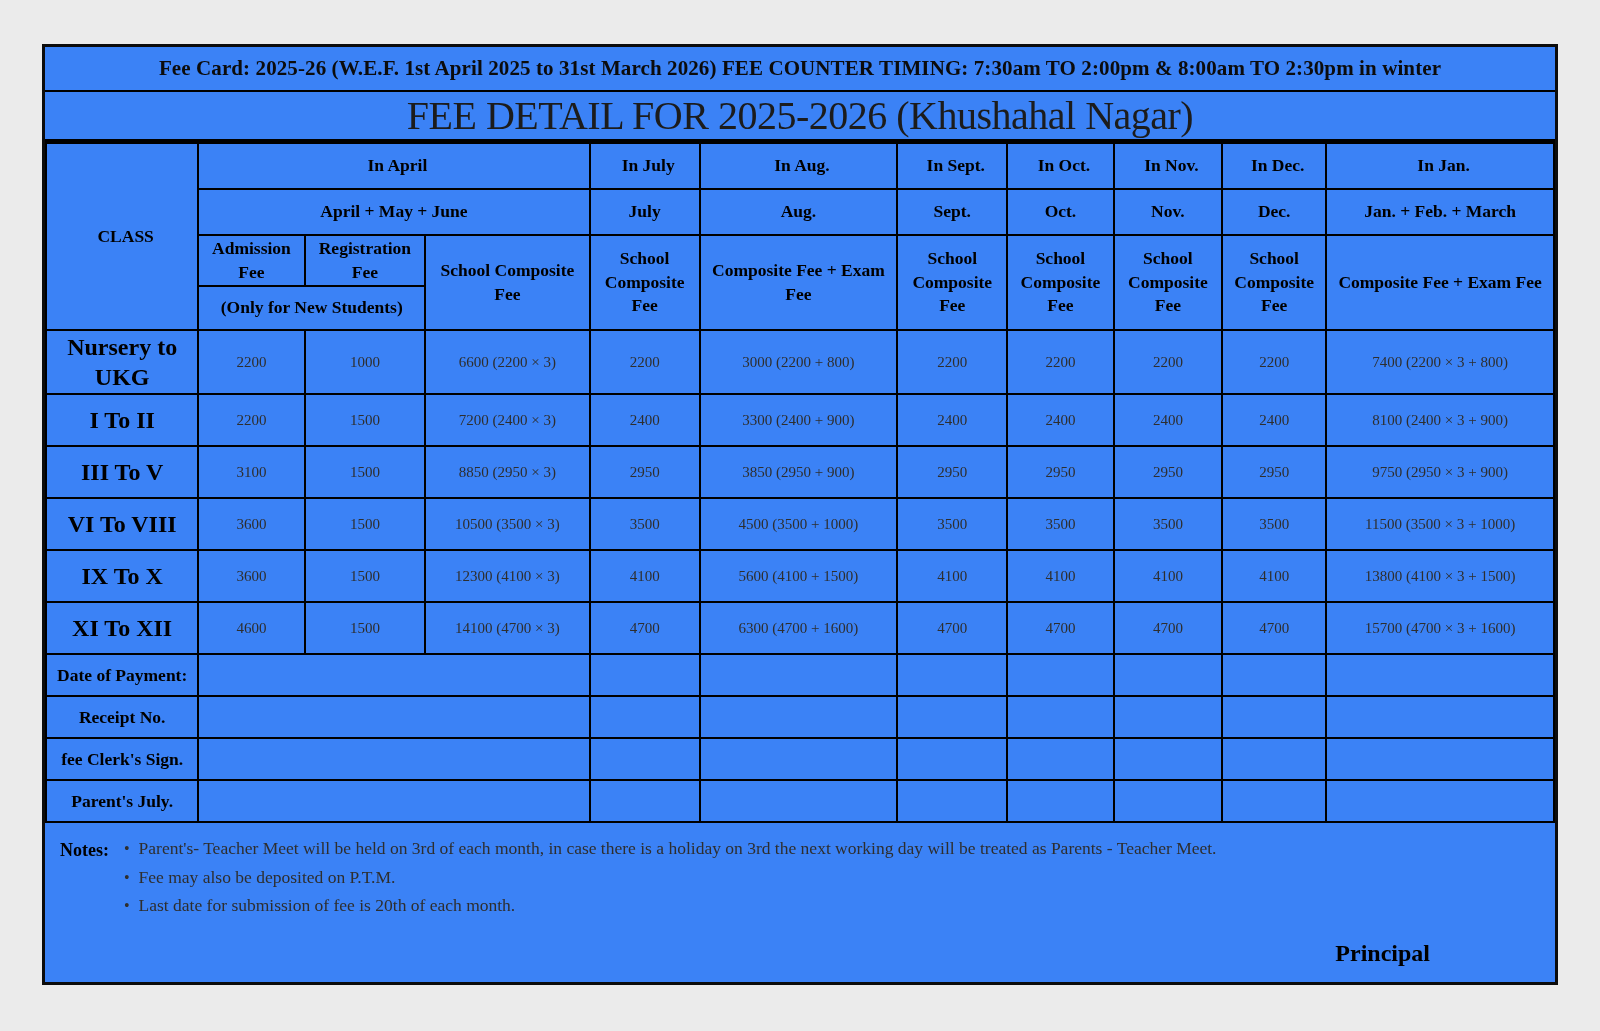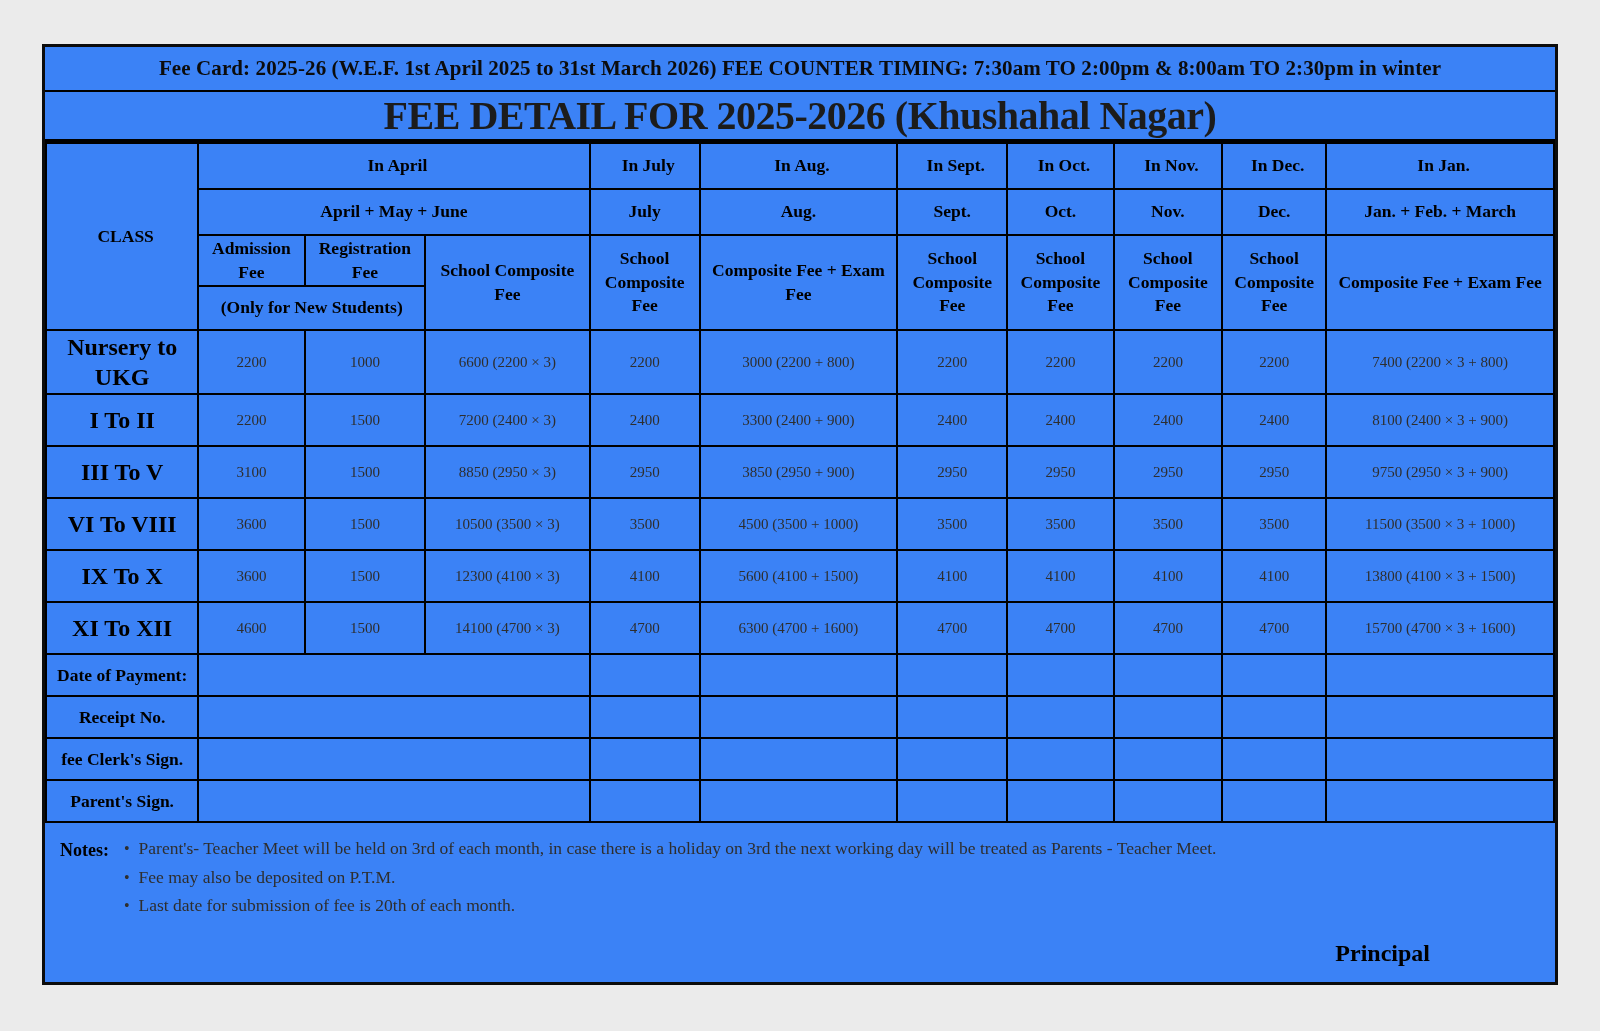--- a/index.html
+++ b/index.html
@@ -24,21 +24,20 @@
     font-weight: bold; font-size: 21px; color: #0c0c0c;
     letter-spacing: 0.1px;
   }
   .strip-title {
     height: 50px;
     border-bottom: 3px solid #000;
     display: flex; align-items: center; justify-content: center;
     font-size: 40px; color: #1c1c1c;
     letter-spacing: -0.5px;
     white-space: nowrap;
-    font-weight: bold;
   }
   table.fee-table {
     width: 100%;
     border-collapse: collapse;
     table-layout: fixed;
   }
   table.fee-table td, table.fee-table th {
     border: 2px solid #000;
     text-align: center;
     vertical-align: middle;
@@ -257,21 +256,21 @@
       <td></td>
       <td></td>
       <td></td>
       <td></td>
       <td></td>
       <td></td>
       <td></td>
     </tr>
 
     <tr class="footrow">
-      <td class="footlabel">Parent's Sign.</td>
+      <td class="footlabel">Parent's July.</td>
       <td colspan="3"></td>
       <td></td>
       <td></td>
       <td></td>
       <td></td>
       <td></td>
       <td></td>
       <td></td>
     </tr>
   </tbody>

